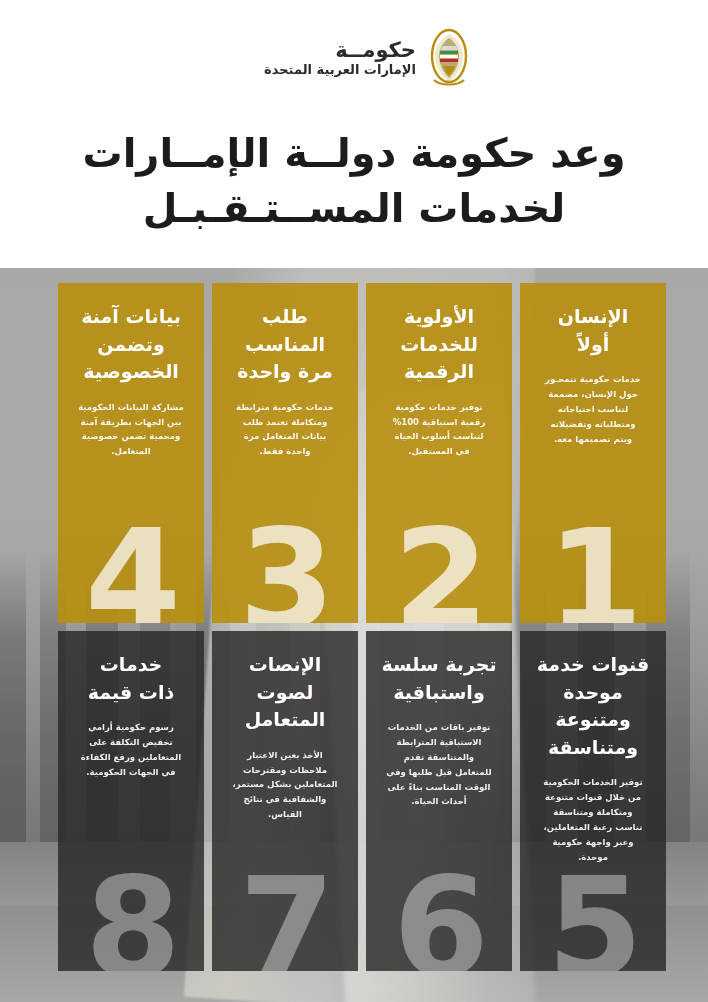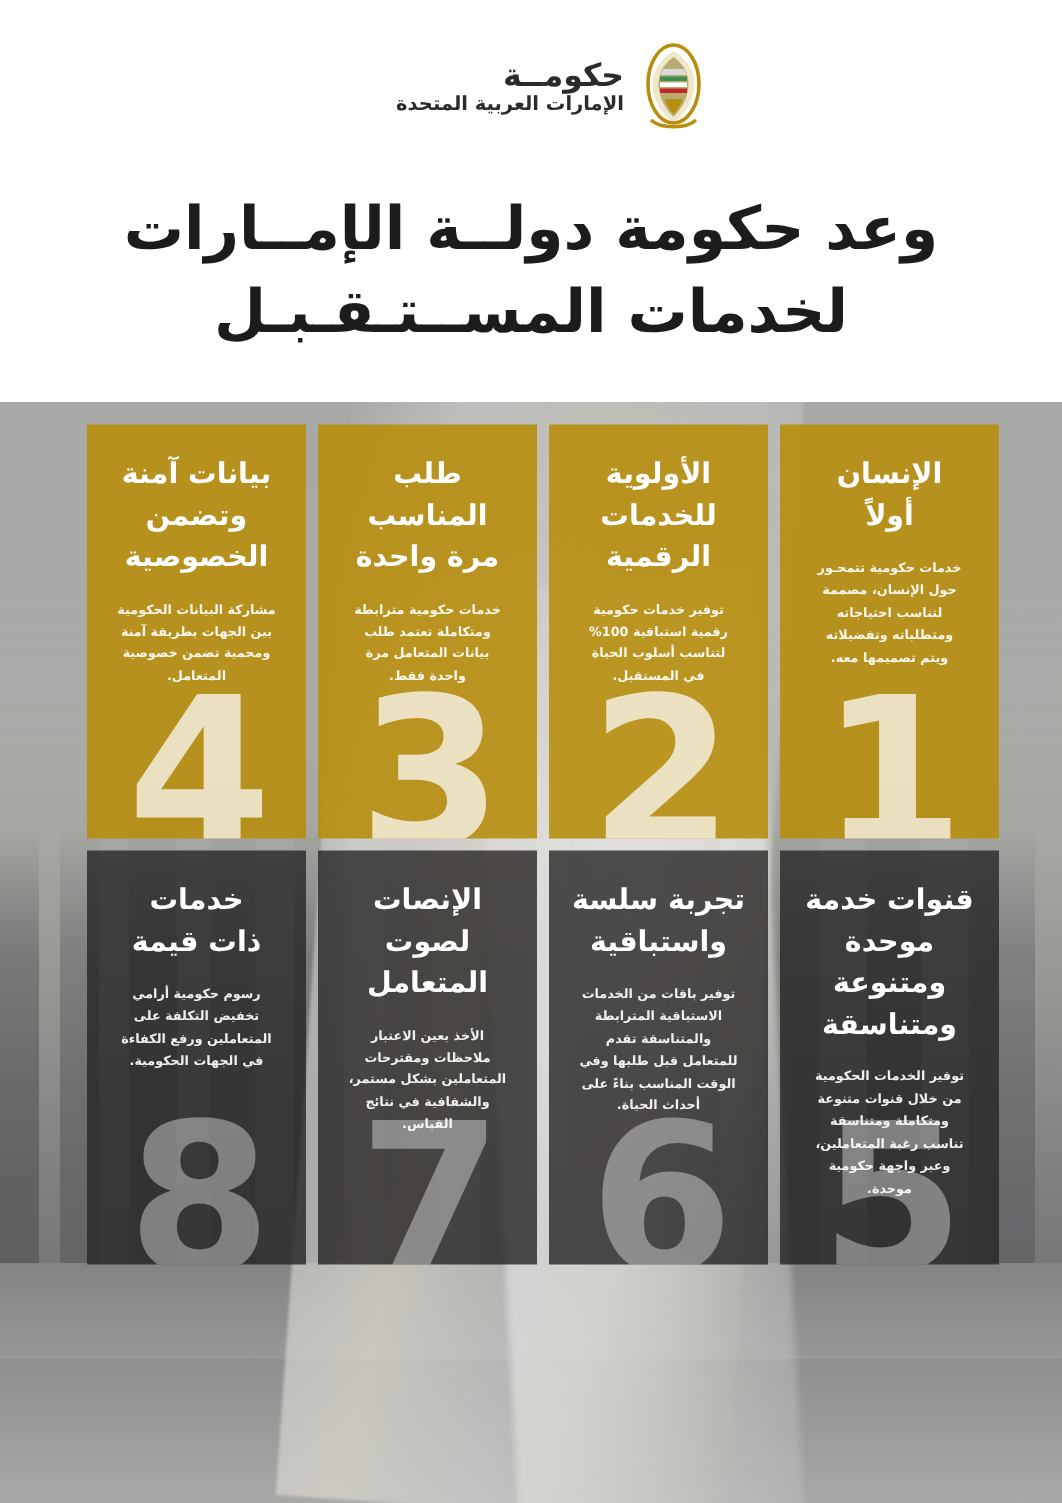--- a/index.html
+++ b/index.html
@@ -150,21 +150,21 @@
   }
   .col {
     display: flex;
     flex-direction: column;
     gap: 8px;
     width: 146px;
   }
   .card {
     position: relative;
     width: 146px;
-    height: 276px;
+    height: 340px;
     padding: 20px 14px 0 14px;
     overflow: hidden;
     text-align: center;
   }
   .card.gold {
     background: rgba(183,142,14,0.90);
   }
   .card.dark {
     background: rgba(40,38,36,0.80);
   }

